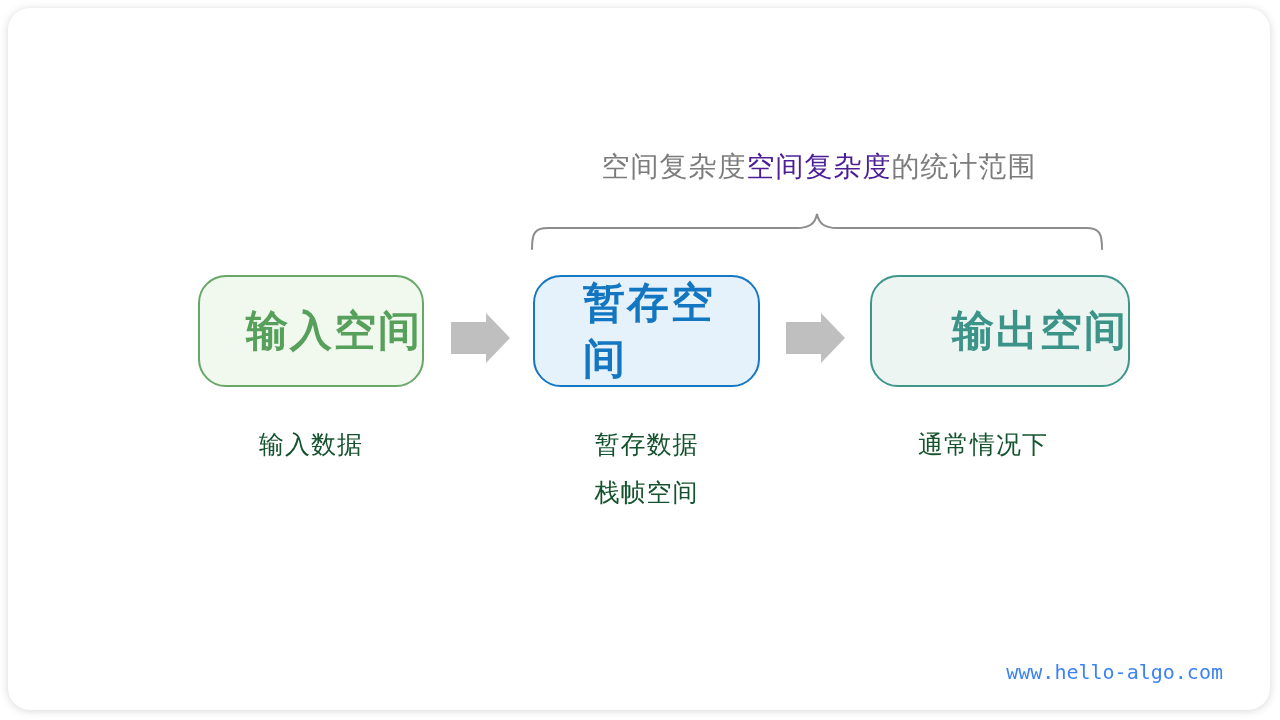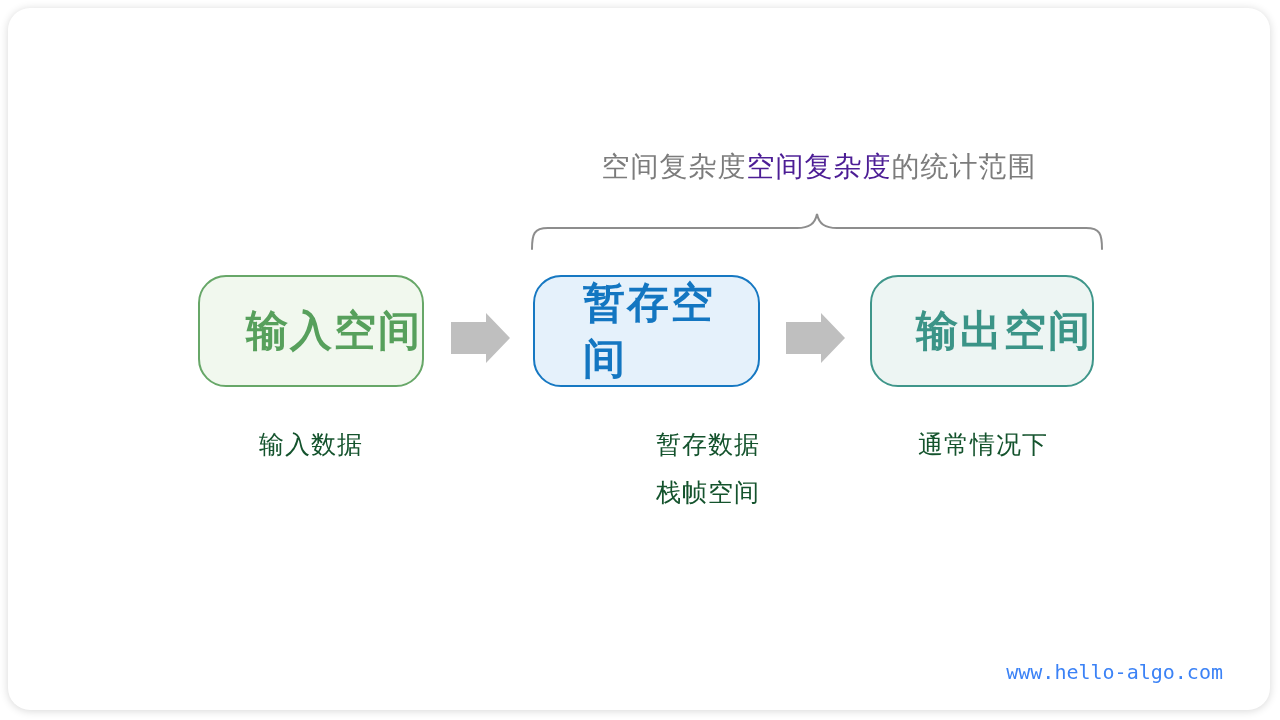--- a/index.html
+++ b/index.html
@@ -56,40 +56,40 @@
     border-radius: 28px;
     display: flex;
     align-items: center;
     justify-content: flex-end;
     font-size: 42px;
     font-weight: 700;
     letter-spacing: 2px;
   }
   .box-green  { left: 190px; width: 226px; border-color: #67a768; background: #f1f8ee; color: #57a05c; }
   .box-blue   { left: 525px; width: 227px; border-color: #1678c2; background: #e5f1fb; color: #1376c1; padding-left: 48px; }
-  .box-teal   { left: 862px; width: 224px; border-color: #3f968a; background: #edf5f3; color: #3b9487; }
+  .box-teal   { left: 862px; width: 260px; border-color: #3f968a; background: #edf5f3; color: #3b9487; }
   .arrow {
     position: absolute;
     top: 305px;
     width: 59px;
     height: 50px;
   }
   .arrow-1 { left: 443px; }
   .arrow-2 { left: 778px; }
   .caption {
     position: absolute;
     top: 412px;
     text-align: center;
     font-size: 25px;
     line-height: 48px;
     color: #14532d;
     letter-spacing: 1px;
   }
   .caption-1 { left: 190px; width: 226px; }
-  .caption-2 { left: 525px; width: 227px; text-align: right; }
+  .caption-2 { left: 525px; width: 227px; }
   .caption-3 { left: 862px; width: 226px; }
   .watermark {
     position: absolute;
     right: 47px;
     bottom: 26px;
     font-family: "DejaVu Sans Mono", "Liberation Mono", monospace;
     font-size: 20px;
     color: #3b82f6;
   }
 </style>

